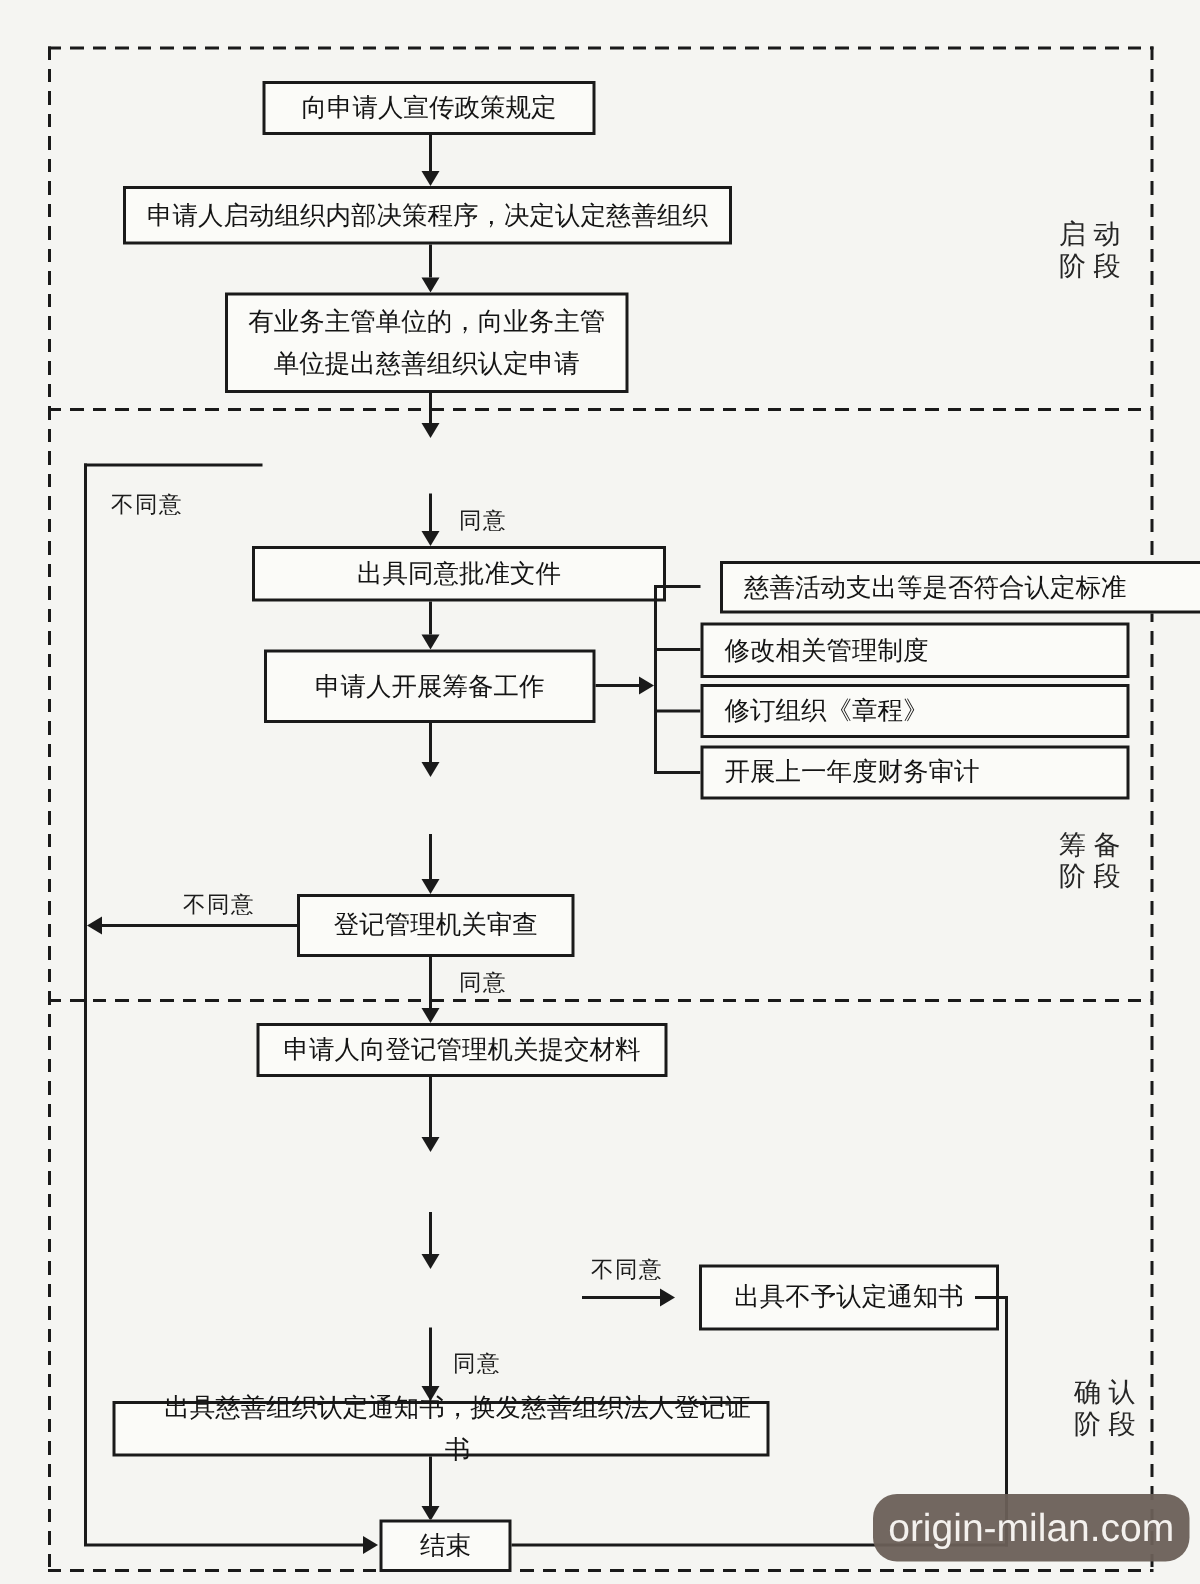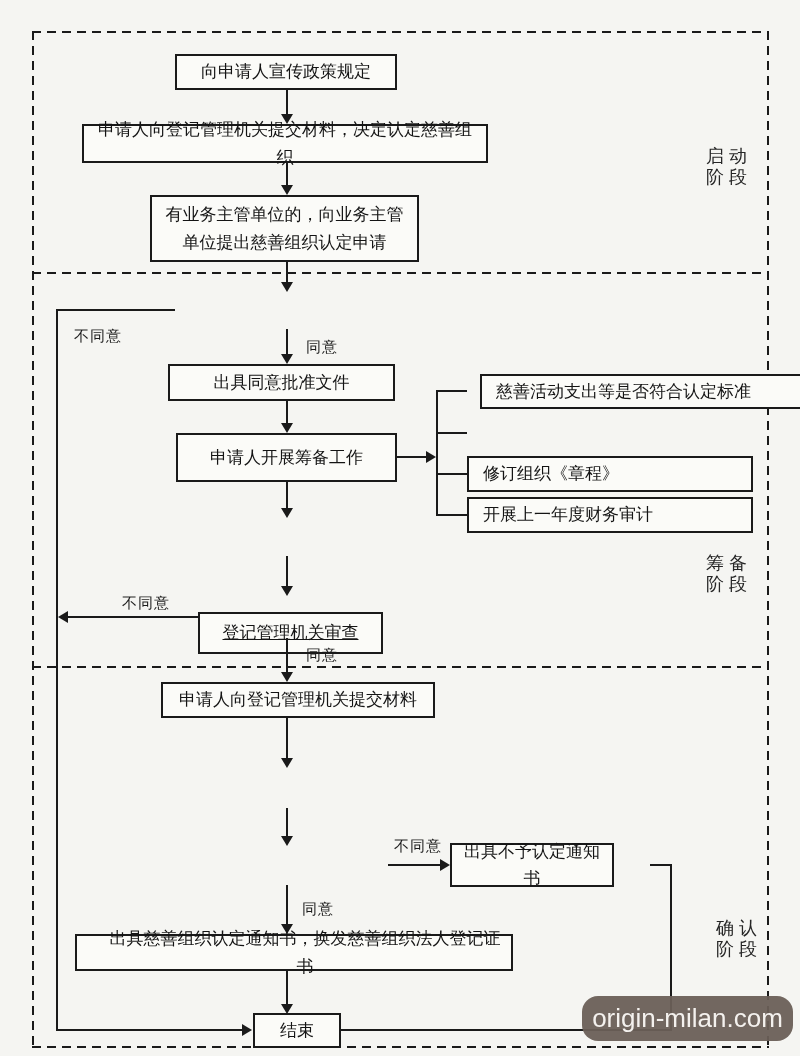--- a/index.html
+++ b/index.html
@@ -50,21 +50,21 @@
   <div class="dash-v" style="left:32px;top:31px;height:1017px;"></div>
   <div class="dash-v" style="left:767px;top:31px;height:1017px;"></div>
 
   <div class="dash-h" style="left:32px;top:272px;width:735px;"></div>
   <div class="dash-h" style="left:32px;top:666px;width:735px;"></div>
 
   <div class="node" style="left:175px;top:54px;width:222px;height:36px;">向申请人宣传政策规定</div>
   <div class="line" style="left:286px;top:90px;width:2px;height:24px;"></div>
   <div class="ah-d" style="left:281px;top:114px;"></div>
 
-  <div class="node" style="left:82px;top:124px;width:406px;height:39px;">申请人向登记管理机关提交材料，决定认定慈善组织</div>
+  <div class="node" style="left:82px;top:124px;width:406px;height:39px;">申请人启动组织内部决策程序，决定认定慈善组织</div>
   <div class="line" style="left:286px;top:163px;width:2px;height:22px;"></div>
   <div class="ah-d" style="left:281px;top:185px;"></div>
 
   <div class="node" style="left:150px;top:195px;width:269px;height:67px;">有业务主管单位的，向业务主管单位提出慈善组织认定申请</div>
   <div class="line" style="left:286px;top:262px;width:2px;height:20px;"></div>
   <div class="ah-d" style="left:281px;top:282px;"></div>
 
   <div class="stage" style="left:706px;top:146px;">
     <span>启动</span>
     <span>阶段</span>
@@ -72,71 +72,72 @@
 
 
   <div class="line" style="left:56px;top:309px;width:119px;height:2px;"></div>
   <div class="line" style="left:56px;top:309px;width:2px;height:721px;"></div>
   <div class="elabel" style="left:74px;top:327px;">不同意</div>
 
   <div class="line" style="left:286px;top:329px;width:2px;height:25px;"></div>
   <div class="ah-d" style="left:281px;top:354px;"></div>
   <div class="elabel" style="left:306px;top:338px;">同意</div>
 
-  <div class="node" style="left:168px;top:364px;width:227px;height:37px;">出具同意批准文件</div>
+  <div class="node" style="left:168px;top:364px;width:276px;height:37px;">出具同意批准文件</div>
   <div class="line" style="left:286px;top:401px;width:2px;height:22px;"></div>
   <div class="ah-d" style="left:281px;top:423px;"></div>
 
   <div class="node" style="left:176px;top:433px;width:221px;height:49px;">申请人开展筹备工作</div>
 
   <div class="line" style="left:397px;top:456px;width:29px;height:2px;"></div>
   <div class="ah-r" style="left:426px;top:451px;"></div>
   <div class="line" style="left:436px;top:390px;width:2px;height:126px;"></div>
   <div class="line" style="left:436px;top:390px;width:31px;height:2px;"></div>
   <div class="line" style="left:436px;top:432px;width:31px;height:2px;"></div>
   <div class="line" style="left:436px;top:473px;width:31px;height:2px;"></div>
   <div class="line" style="left:436px;top:514px;width:31px;height:2px;"></div>
 
   <div class="node left" style="left:480px;top:374px;width:338px;height:35px;">慈善活动支出等是否符合认定标准</div>
+  <div class="node left" style="left:467px;top:415px;width:286px;height:37px;">修改相关管理制度</div>
   <div class="node left" style="left:467px;top:497px;width:286px;height:36px;">开展上一年度财务审计</div>
   <div class="node left" style="left:467px;top:456px;width:286px;height:36px;">修订组织《章程》</div>
 
   <div class="line" style="left:286px;top:482px;width:2px;height:26px;"></div>
   <div class="ah-d" style="left:281px;top:508px;"></div>
 
   <div class="line" style="left:286px;top:556px;width:2px;height:30px;"></div>
   <div class="ah-d" style="left:281px;top:586px;"></div>
 
-  <div class="node" style="left:198px;top:612px;width:185px;height:42px;text-decoration:underline;">登记管理机关审查</div>
+  <div class="node" style="left:198px;top:596px;width:185px;height:42px;">登记管理机关审查</div>
 
   <div class="line" style="left:68px;top:616px;width:130px;height:2px;"></div>
   <div class="ah-l" style="left:58px;top:611px;"></div>
   <div class="elabel" style="left:122px;top:594px;">不同意</div>
 
   <div class="line" style="left:286px;top:638px;width:2px;height:34px;"></div>
   <div class="ah-d" style="left:281px;top:672px;"></div>
   <div class="elabel" style="left:306px;top:646px;">同意</div>
 
   <div class="stage" style="left:706px;top:553px;">
     <span>筹备</span>
     <span>阶段</span>
   </div>
 
-  <div class="node" style="left:161px;top:682px;width:274px;height:36px;">申请人向登记管理机关提交材料</div>
+  <div class="node" style="left:171px;top:682px;width:274px;height:36px;">申请人向登记管理机关提交材料</div>
   <div class="line" style="left:286px;top:718px;width:2px;height:40px;"></div>
   <div class="ah-d" style="left:281px;top:758px;"></div>
 
   <div class="line" style="left:286px;top:808px;width:2px;height:28px;"></div>
   <div class="ah-d" style="left:281px;top:836px;"></div>
 
 
   <div class="line" style="left:388px;top:864px;width:52px;height:2px;"></div>
   <div class="ah-r" style="left:440px;top:859px;"></div>
   <div class="elabel" style="left:394px;top:837px;">不同意</div>
-  <div class="node" style="left:450px;top:843px;width:164px;height:44px;">出具不予认定通知书</div>
+  <div class="node" style="left:466px;top:843px;width:200px;height:44px;">出具不予认定通知书</div>
 
   <div class="line" style="left:650px;top:864px;width:22px;height:2px;"></div>
   <div class="line" style="left:670px;top:864px;width:2px;height:167px;"></div>
   <div class="line" style="left:338px;top:1029px;width:334px;height:2px;"></div>
   <div class="ah-l" style="left:327px;top:1024px;"></div>
 
   <div class="line" style="left:286px;top:885px;width:2px;height:39px;"></div>
   <div class="ah-d" style="left:281px;top:924px;"></div>
   <div class="elabel" style="left:302px;top:900px;">同意</div>
 

